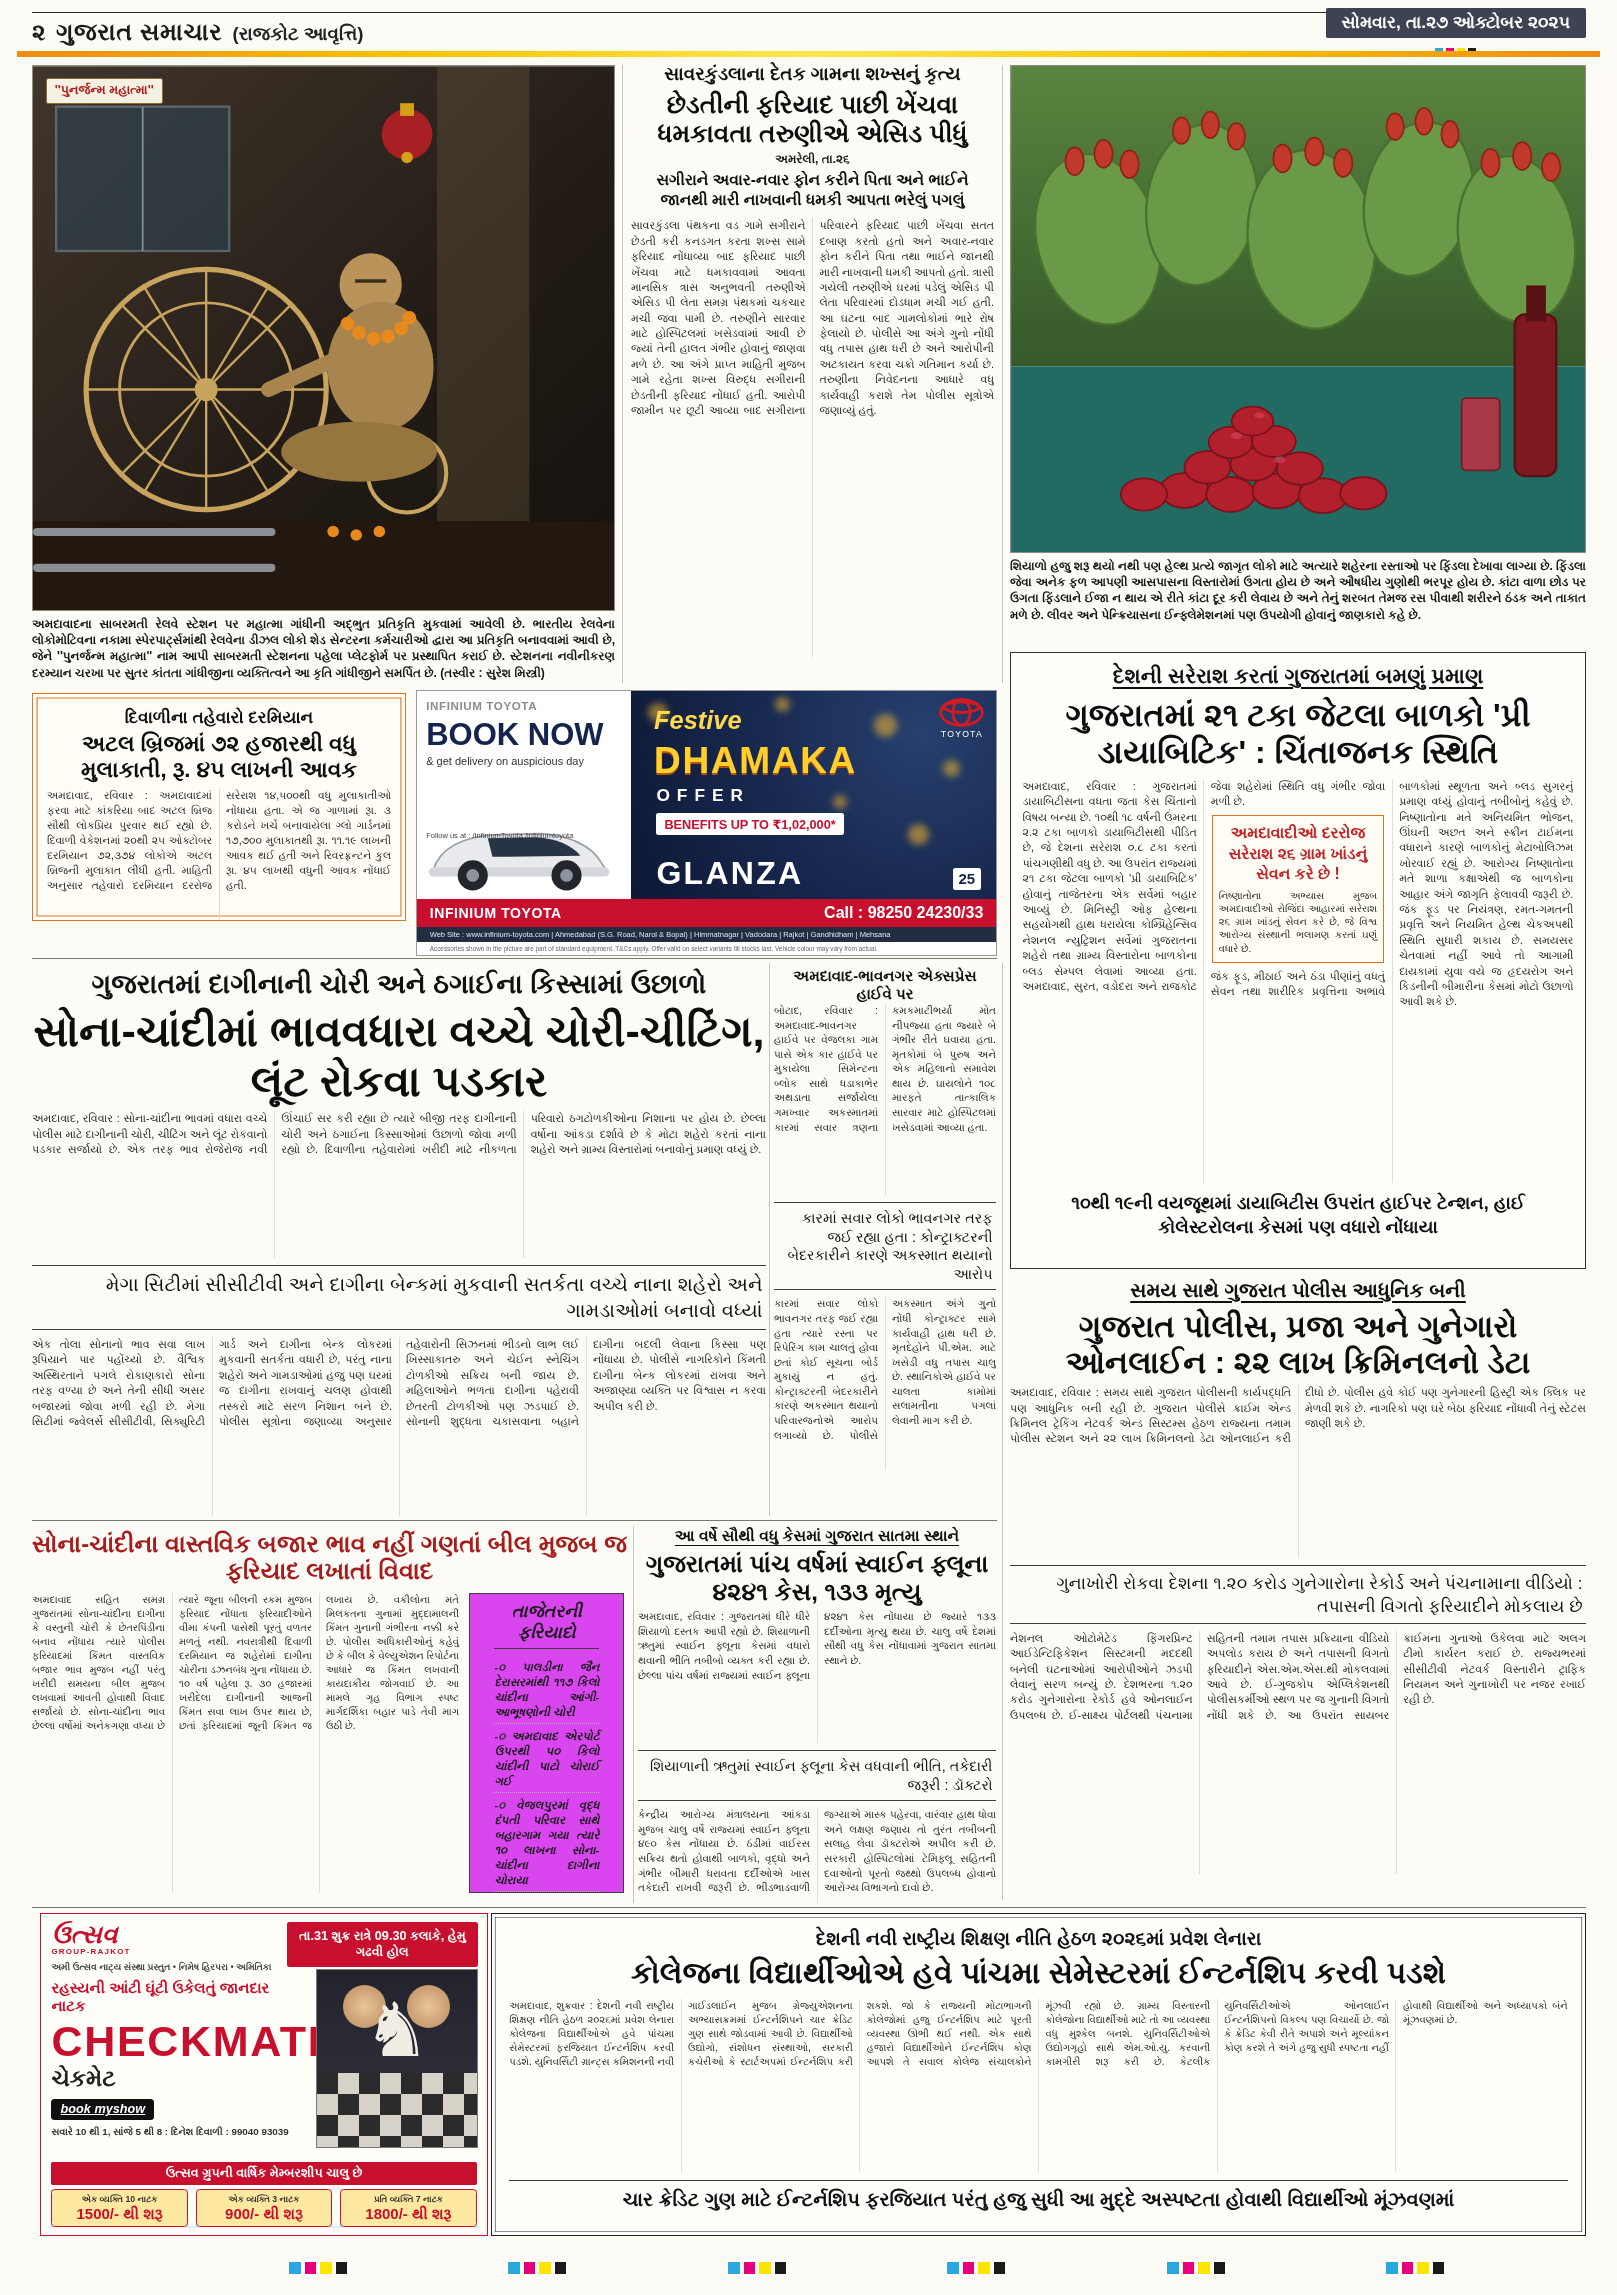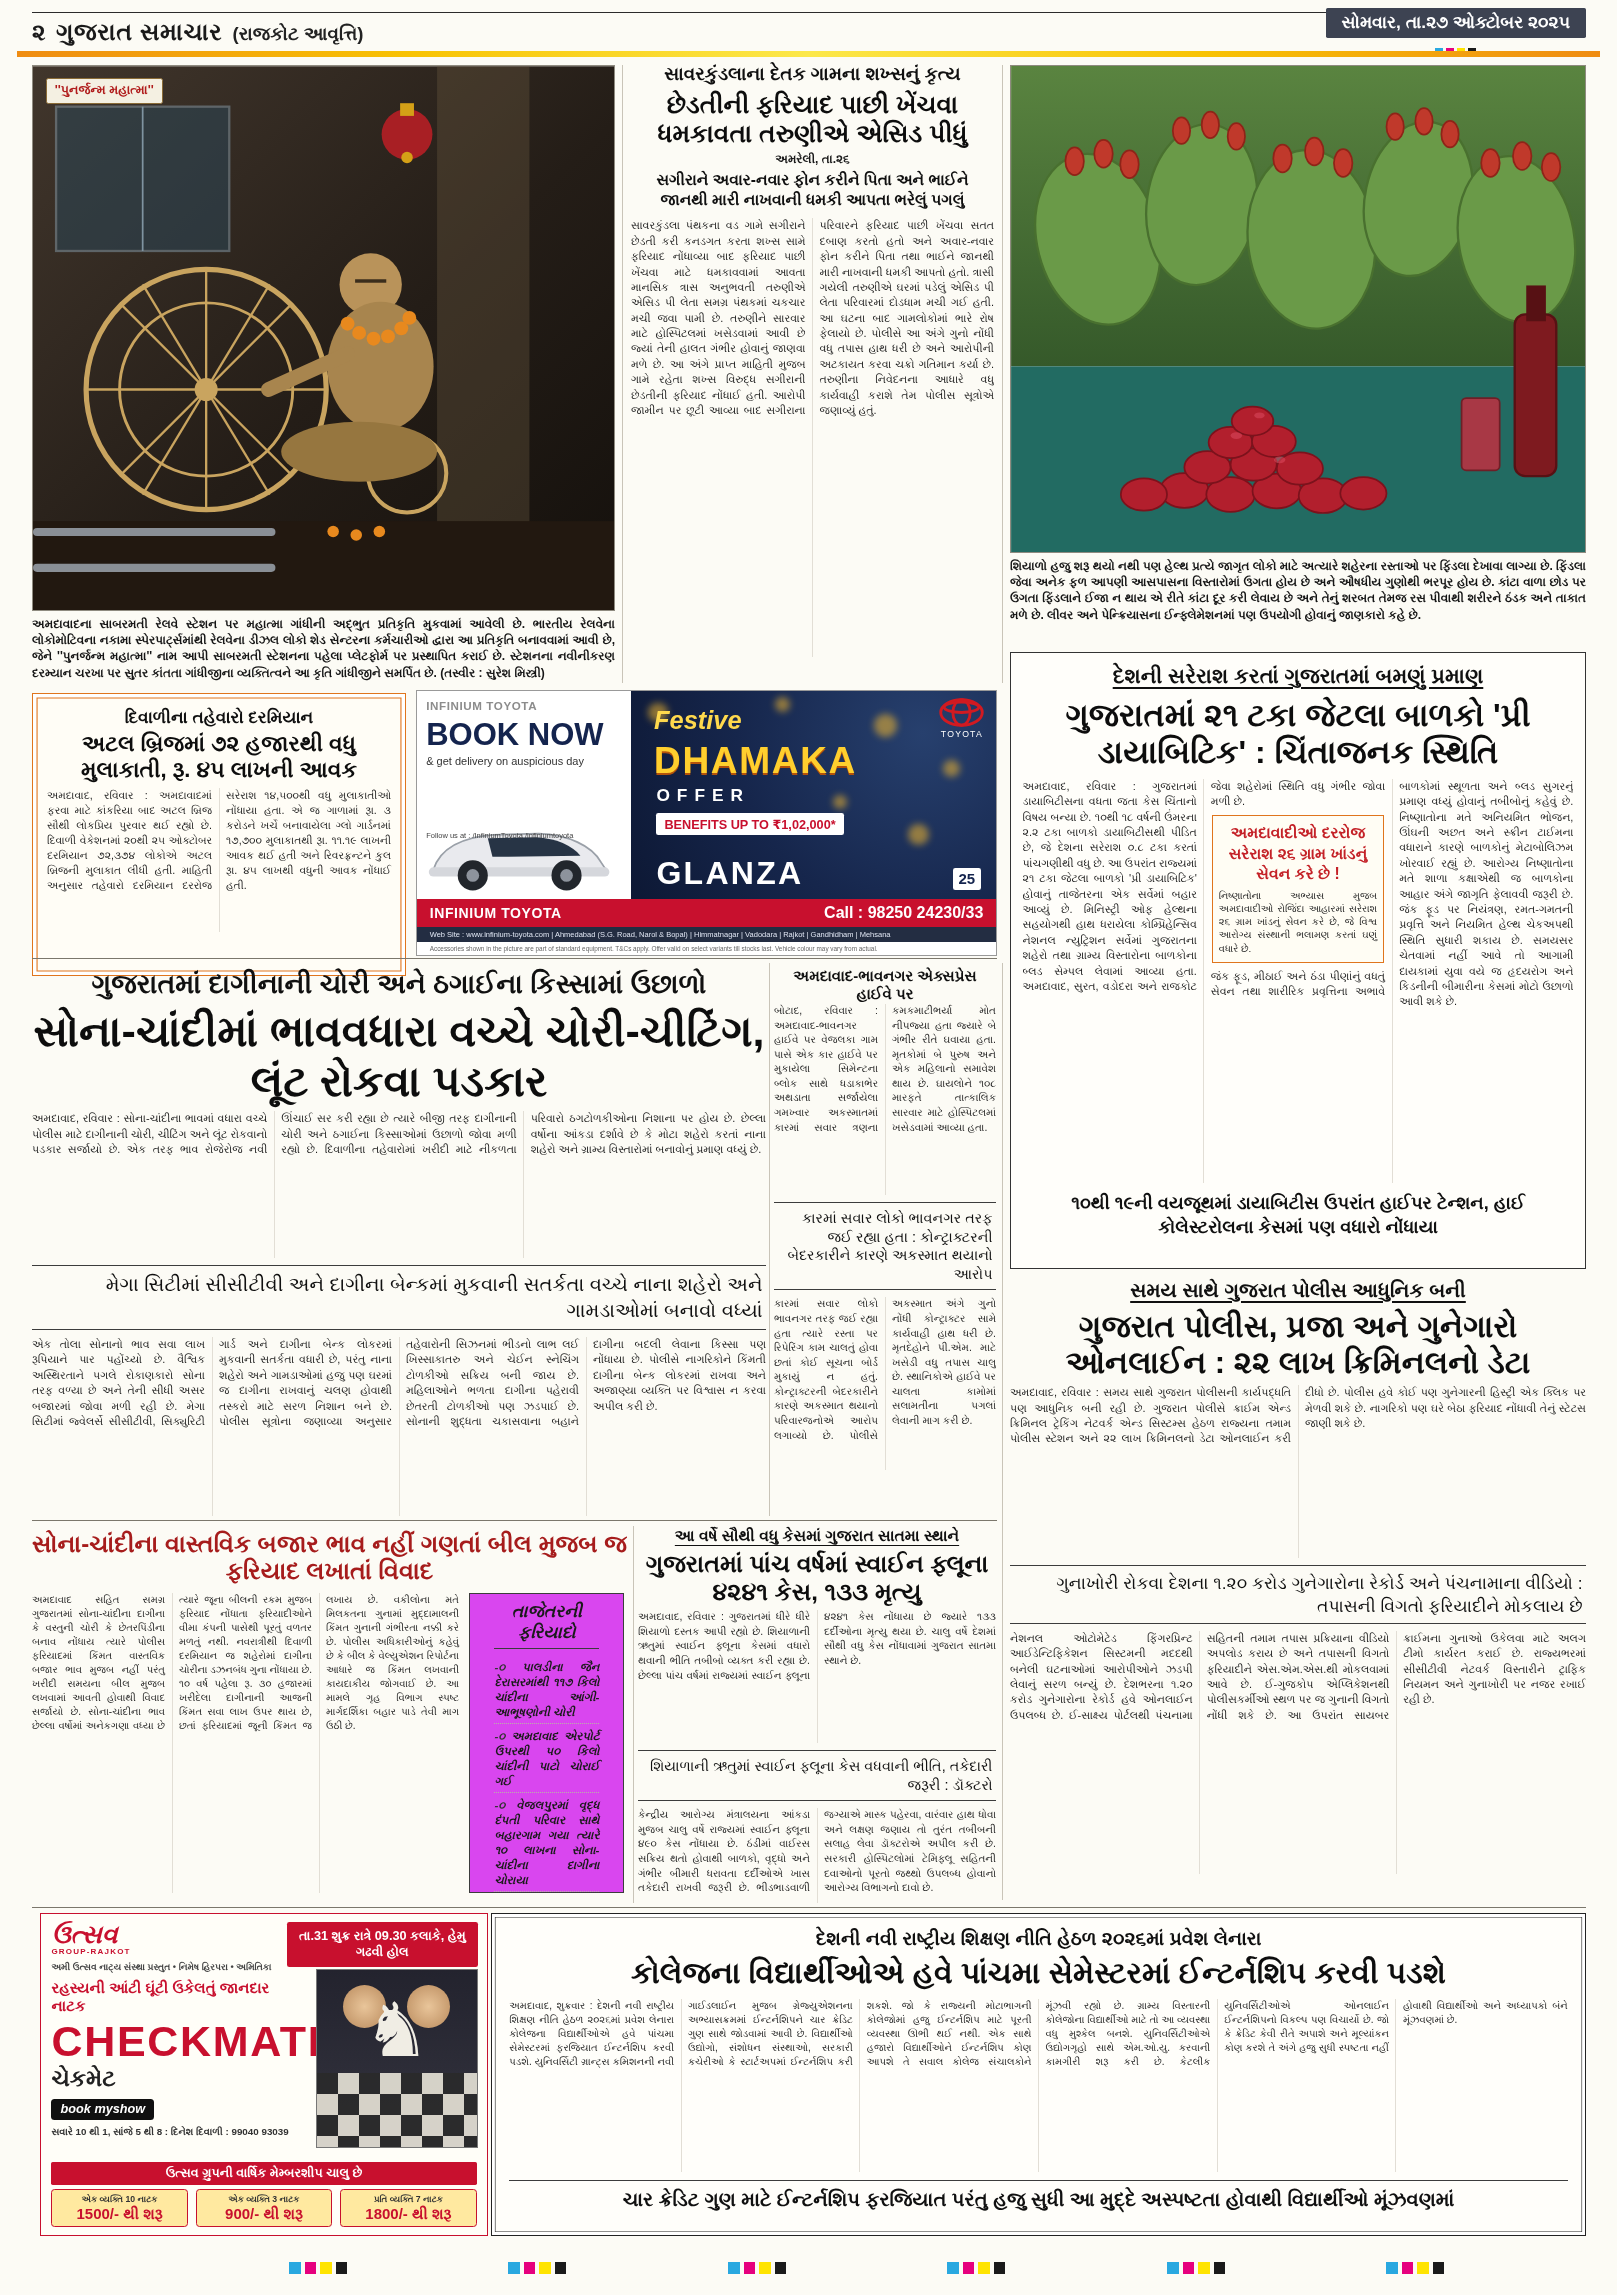--- a/index.html
+++ b/index.html
@@ -107,21 +107,21 @@
   .ckm { border:1.7px solid #c8102e; background:#fffef8; padding:8px 10.4px; }
   .ckm-org { color:#c8102e; font-weight:800; font-size:25.4px; font-style:italic; line-height:1; }
   .ckm-orgsub { color:#c8102e; font-size:8px; font-weight:700; letter-spacing:1.2px; }
   .ckm-show { position:absolute; right:9.2px; top:8px; background:#c8102e; color:#fff; font-weight:800;
     font-size:12.7px; padding:5.8px 8px; border-radius:2.3px; max-width:191px; text-align:center; line-height:1.3; }
   .ckm-credits { font-size:9.2px; color:#444; margin-top:5.8px; font-weight:600; }
   .ckm-tag { color:#c8102e; font-size:15px; font-weight:800; margin-top:5.8px; }
   .ckm-title { color:#c8102e; font-size:43px; font-weight:800; letter-spacing:1.7px; line-height:1.05; margin-top:3.5px; }
   .ckm-title-gu { color:#222; font-size:23px; font-weight:800; margin-top:1.2px; }
   .ckm-bms { display:inline-block; background:#101010; color:#fff; font-style:italic; font-weight:700;
-    font-size:12.7px; padding:3.5px 9.2px; border-radius:3.5px; margin-top:7px; }
+    font-size:12.7px; padding:3.5px 9.2px; border-radius:3.5px; margin-top:7px;text-decoration:underline; }
   .ckm-contact { font-size:9.8px; color:#333; font-weight:600; margin-top:5.8px; }
   .ckm-member { position:absolute; left:10.4px; bottom:50px; right:10.4px; background:#c8102e; color:#fff;
     font-weight:800; font-size:12.7px; text-align:center; padding:4px 0; border-radius:1.7px; }
   .ckm-prices { position:absolute; left:10.4px; right:10.4px; bottom:8px; display:flex; gap:8px; }
   .ckm-chip { flex:1; background:#ffe9a0; border:1.2px solid #c8102e; border-radius:3.5px; text-align:center; padding:3.5px 2.3px; }
   .ckm-chip .lbl { font-size:8.7px; font-weight:700; color:#333; }
   .ckm-chip .prc { font-size:15px; font-weight:800; color:#c8102e; }
 
   
   .intern-box { border:1.2px solid #222; box-shadow:inset 0 0 0 2.9px #fff, inset 0 0 0 3.5px #222;
@@ -275,21 +275,21 @@
       <rect x="872" y="430" width="72" height="280" rx="18" fill="#7e1a1f" stroke="#571114" stroke-width="4"></rect>
       <rect x="892" y="380" width="34" height="62" fill="#571114"></rect>
       <rect x="780" y="575" width="66" height="125" rx="8" fill="#c03040" opacity="0.85" stroke="#7c121c" stroke-width="3"></rect>
     </svg>
   </div>
   <div class="caption" style="left:1010px; top:558px; width:576px; height:122px;">શિયાળો હજુ શરૂ થયો નથી પણ હેલ્થ પ્રત્યે જાગૃત લોકો માટે અત્યારે શહેરના રસ્તાઓ પર ફિંડલા દેખાવા લાગ્યા છે. ફિંડલા જેવા અનેક ફળ આપણી આસપાસના વિસ્તારોમાં ઉગતા હોય છે અને ઔષધીય ગુણોથી ભરપૂર હોય છે. કાંટા વાળા છોડ પર ઉગતા ફિંડલાને ઈજા ન થાય એ રીતે કાંટા દૂર કરી લેવાય છે અને તેનું શરબત તેમજ રસ પીવાથી શરીરને ઠંડક અને તાકાત મળે છે. લીવર અને પેન્ક્રિયાસના ઈન્ફ્લેમેશનમાં પણ ઉપયોગી હોવાનું જાણકારો કહે છે.</div>
 
   <div class="vline" style="left:622px; top:65px; height:618px;"></div>
   <div class="vline" style="left:1002px; top:65px; height:618px;"></div>
 
-  <div class="article atal-box" style="left:32px; top:693px; width:374px; height:283px;">
+  <div class="article atal-box" style="left:32px; top:693px; width:374px; height:228px;">
     <div class="kicker" style="font-size:17px;">દિવાળીના તહેવારો દરમિયાન</div>
     <div class="headline" style="font-size:22px; margin:3.5px 0 5.8px;">અટલ બ્રિજમાં ૭૨ હજારથી વધુ મુલાકાતી, રૂ. ૪૫ લાખની આવક</div>
     <div class="bodytxt c2" style="font-size:10.7px; height:144px;">અમદાવાદ, રવિવાર : અમદાવાદમાં ફરવા માટે કાંકરિયા બાદ અટલ બ્રિજ સૌથી લોકપ્રિય પુરવાર થઈ રહ્યો છે. દિવાળી વેકેશનમાં ૨૦થી ૨૫ ઓક્ટોબર દરમિયાન ૭૨,૩૭૪ લોકોએ અટલ બ્રિજની મુલાકાત લીધી હતી. માહિતી અનુસાર તહેવારો દરમિયાન દરરોજ સરેરાશ ૧૪,૫૦૦થી વધુ મુલાકાતીઓ નોંધાયા હતા. એ જ ગાળામાં રૂા. ૩ કરોડને ખર્ચે બનાવાયેલા ગ્લો ગાર્ડનમાં ૧૭,૭૦૦ મુલાકાતથી રૂા. ૧૧.૧૯ લાખની આવક થઈ હતી અને રિવરફ્રન્ટને કુલ રૂા. ૪૫ લાખથી વધુની આવક નોંધાઈ હતી.</div>
   </div>
 
   <div class="article toyota" style="left:416px; top:690px; width:581px; height:266px;">
     <div class="t-left">
       <div class="t-dealer">INFINIUM TOYOTA</div>
       <div class="t-book">BOOK NOW</div>
       <div class="t-del">&amp; get delivery on auspicious day</div>

